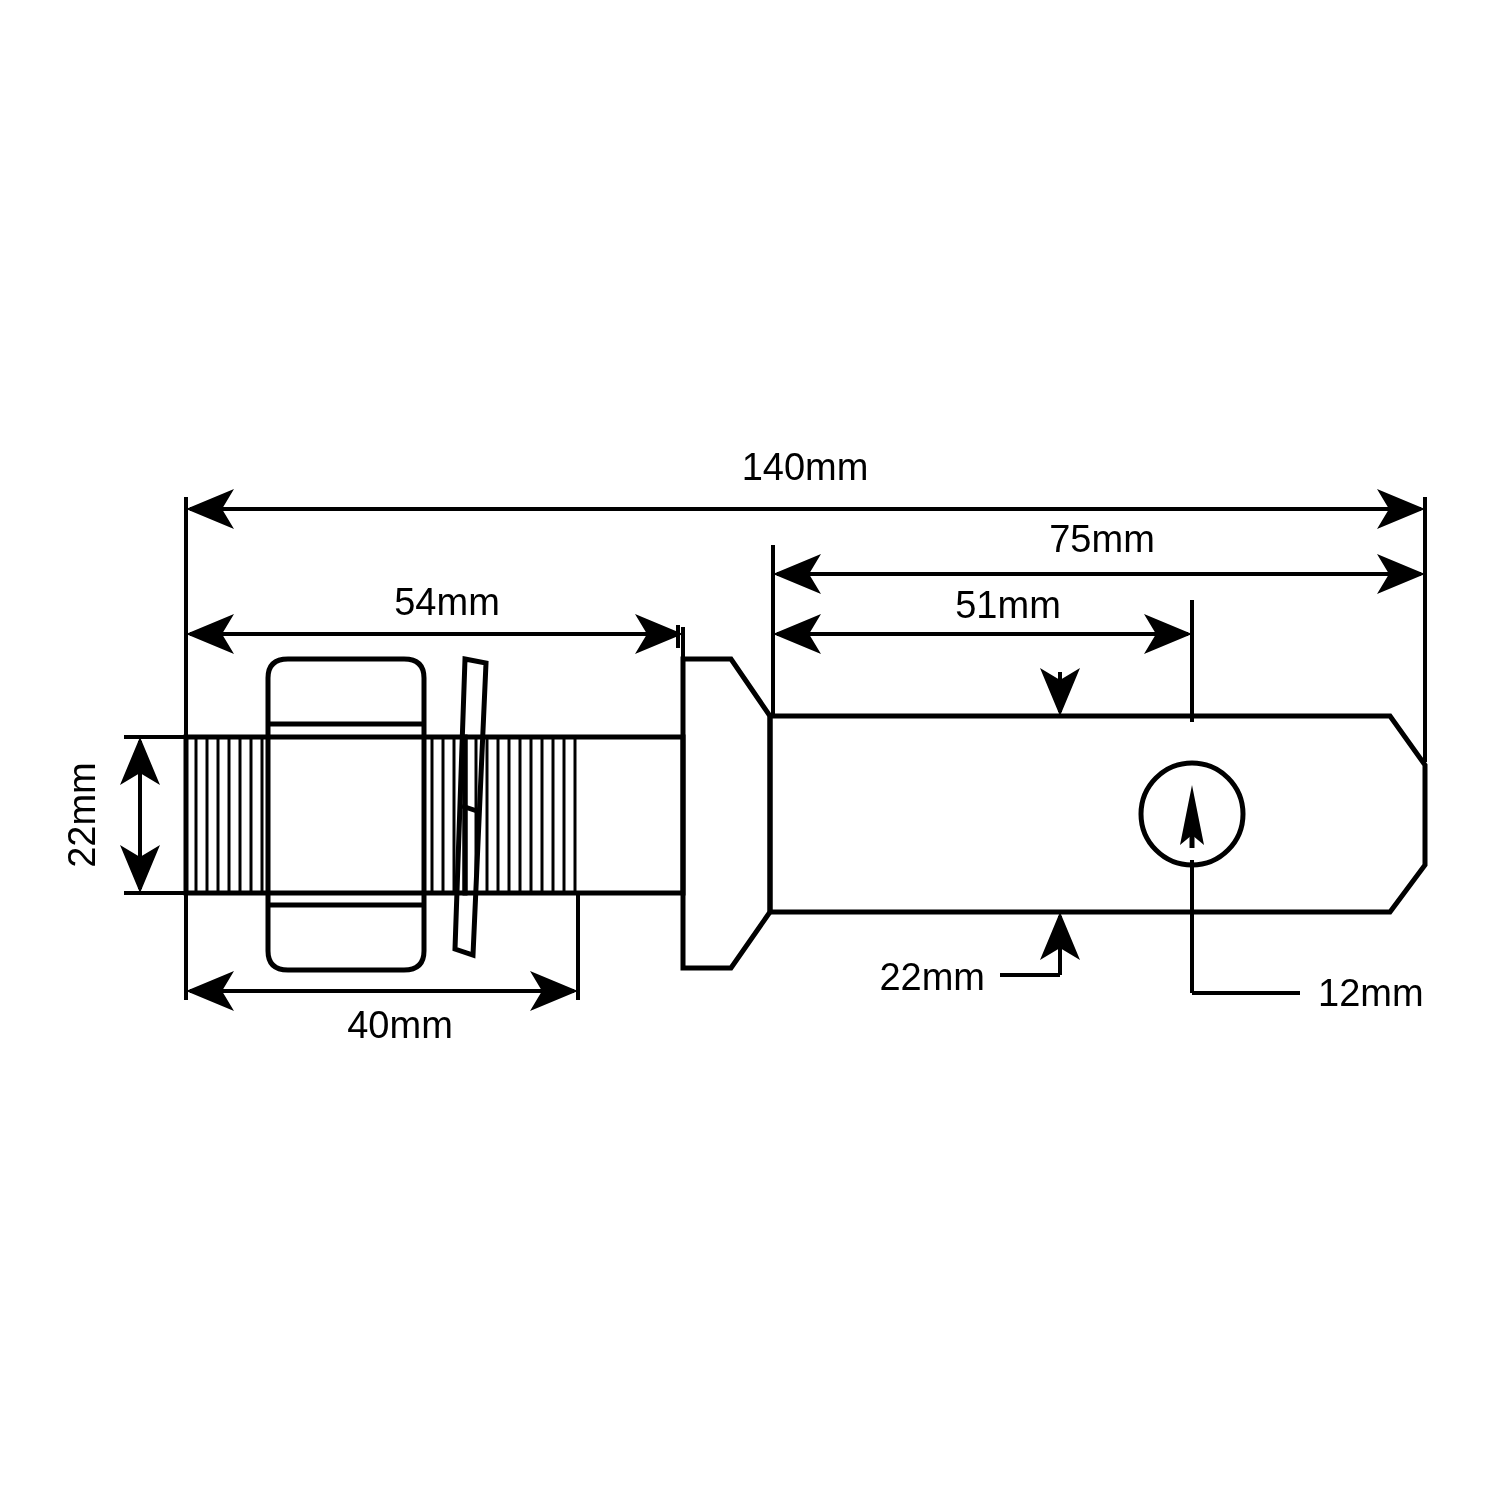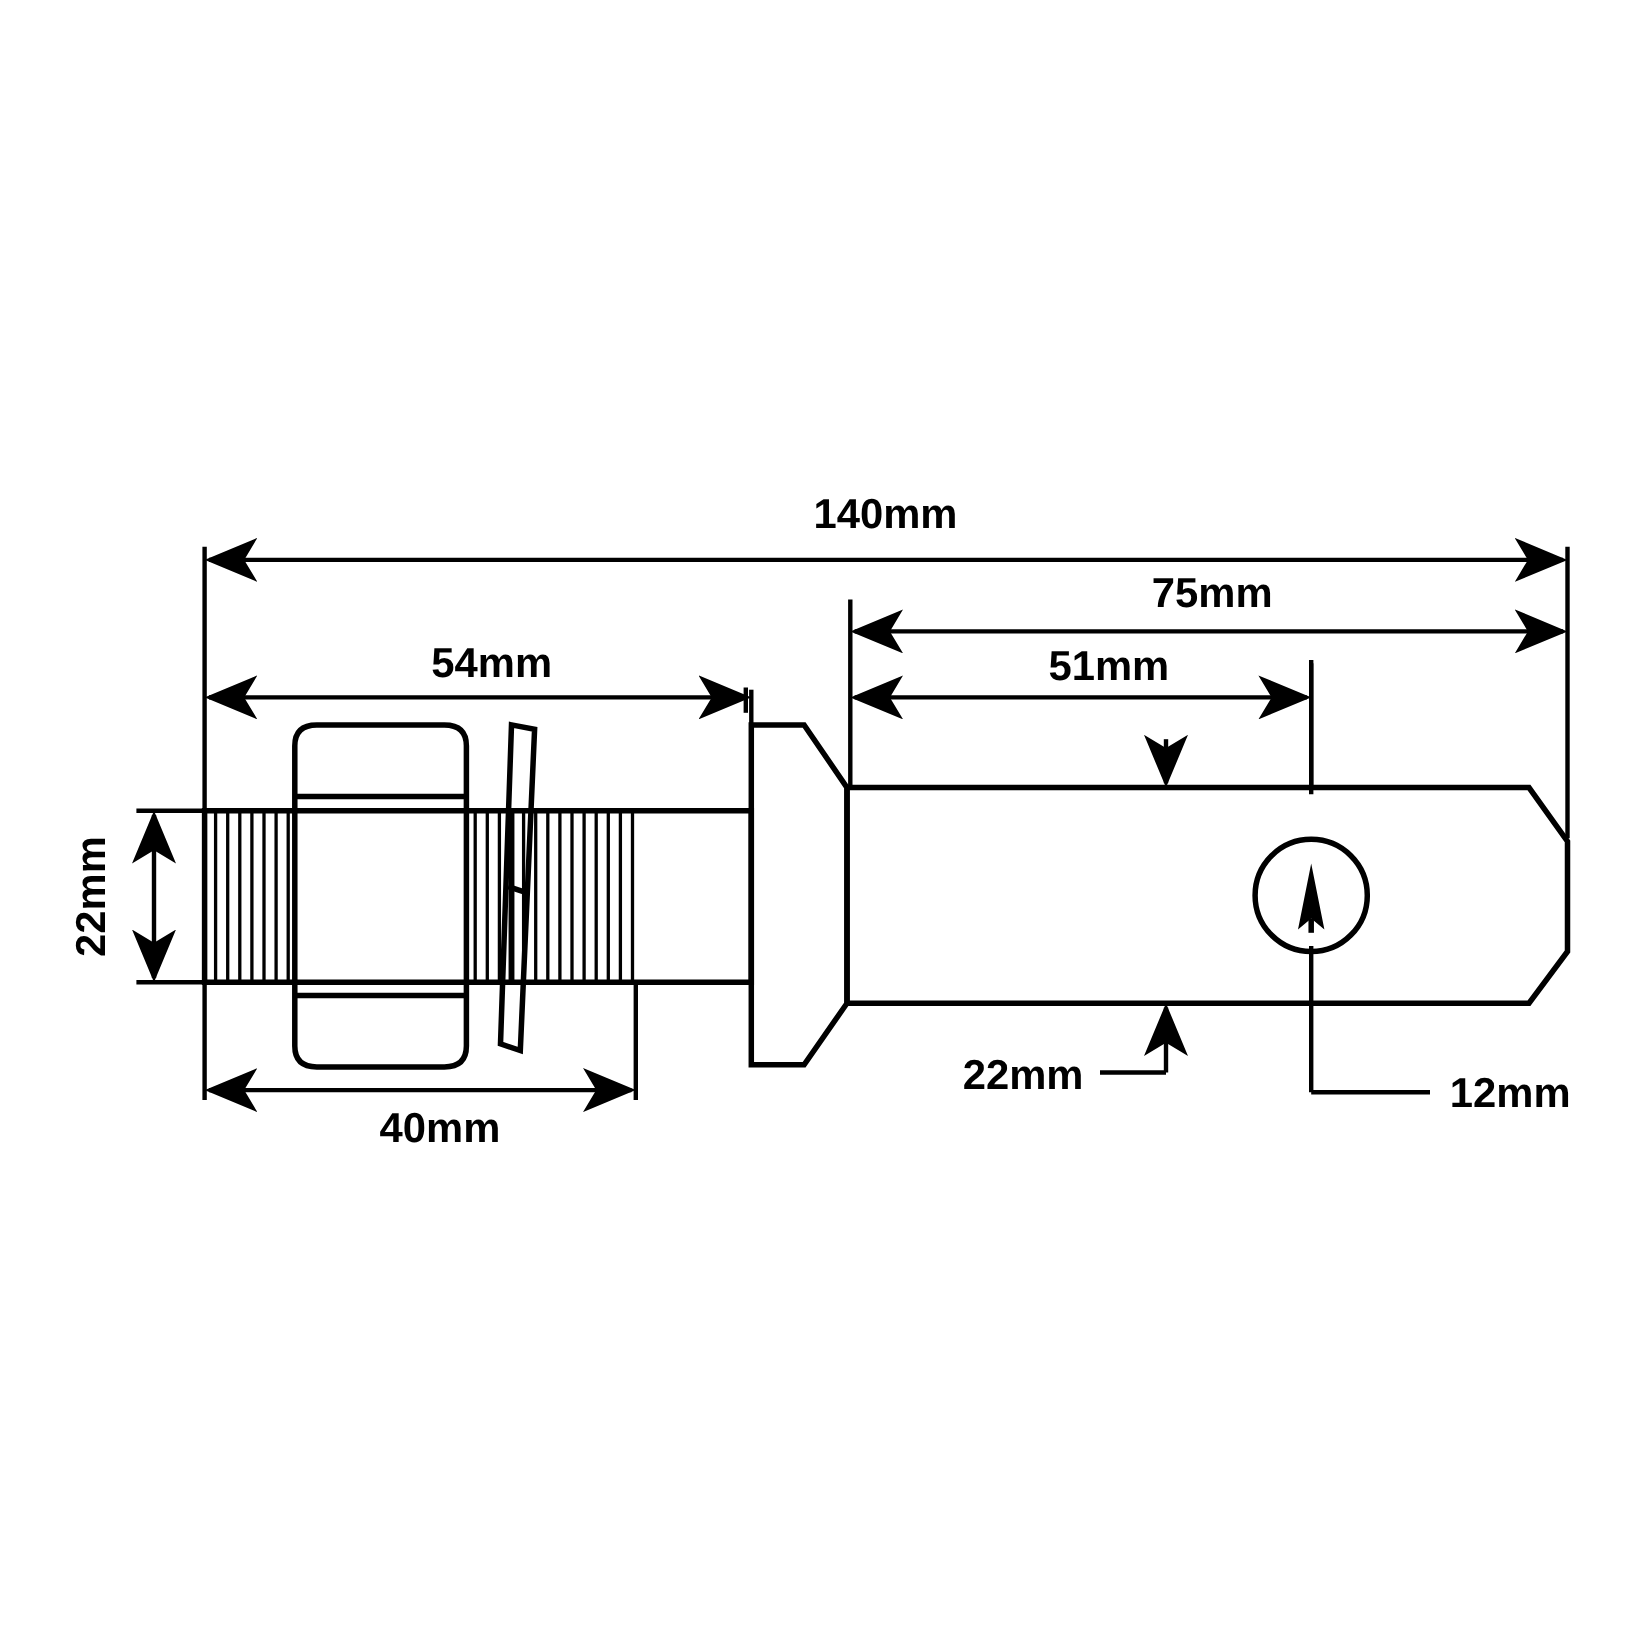--- a/index.html
+++ b/index.html
@@ -10,21 +10,20 @@
   body {
     width: 1500px;
     height: 1500px;
     font-family: "Liberation Sans", sans-serif;
     overflow: hidden;
   }
   #drawing-root {
     position: relative;
     width: 1500px;
     height: 1500px;
-    font-weight: bold;
   }
   svg#technical-drawing {
     display: block;
     width: 1500px;
     height: 1500px;
   }
   .dim-text {
     font-family: "Liberation Sans", sans-serif;
     font-size: 38px;
     fill: #000000;

